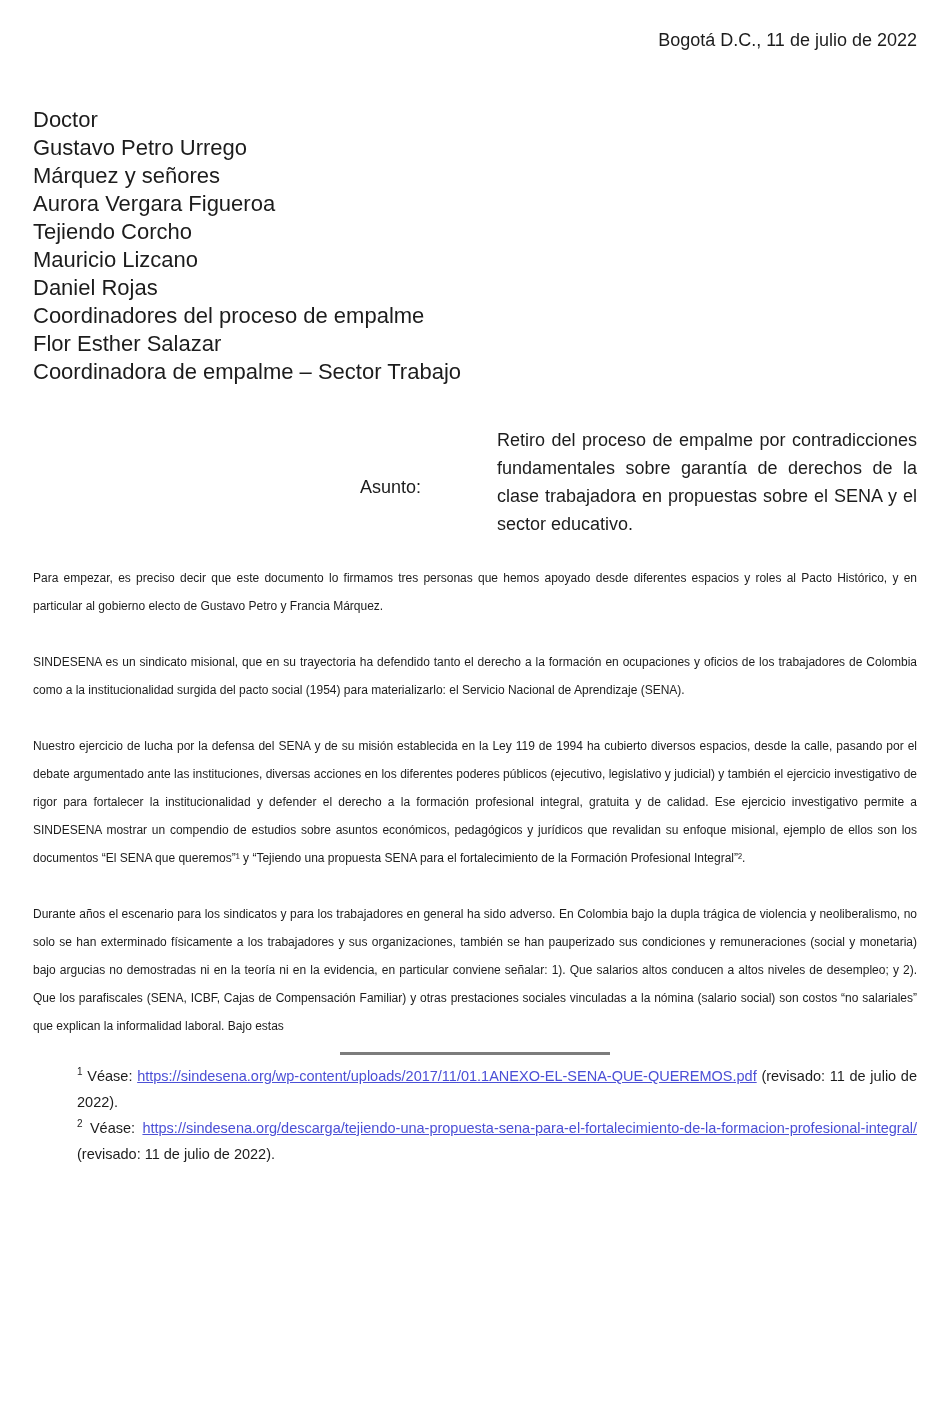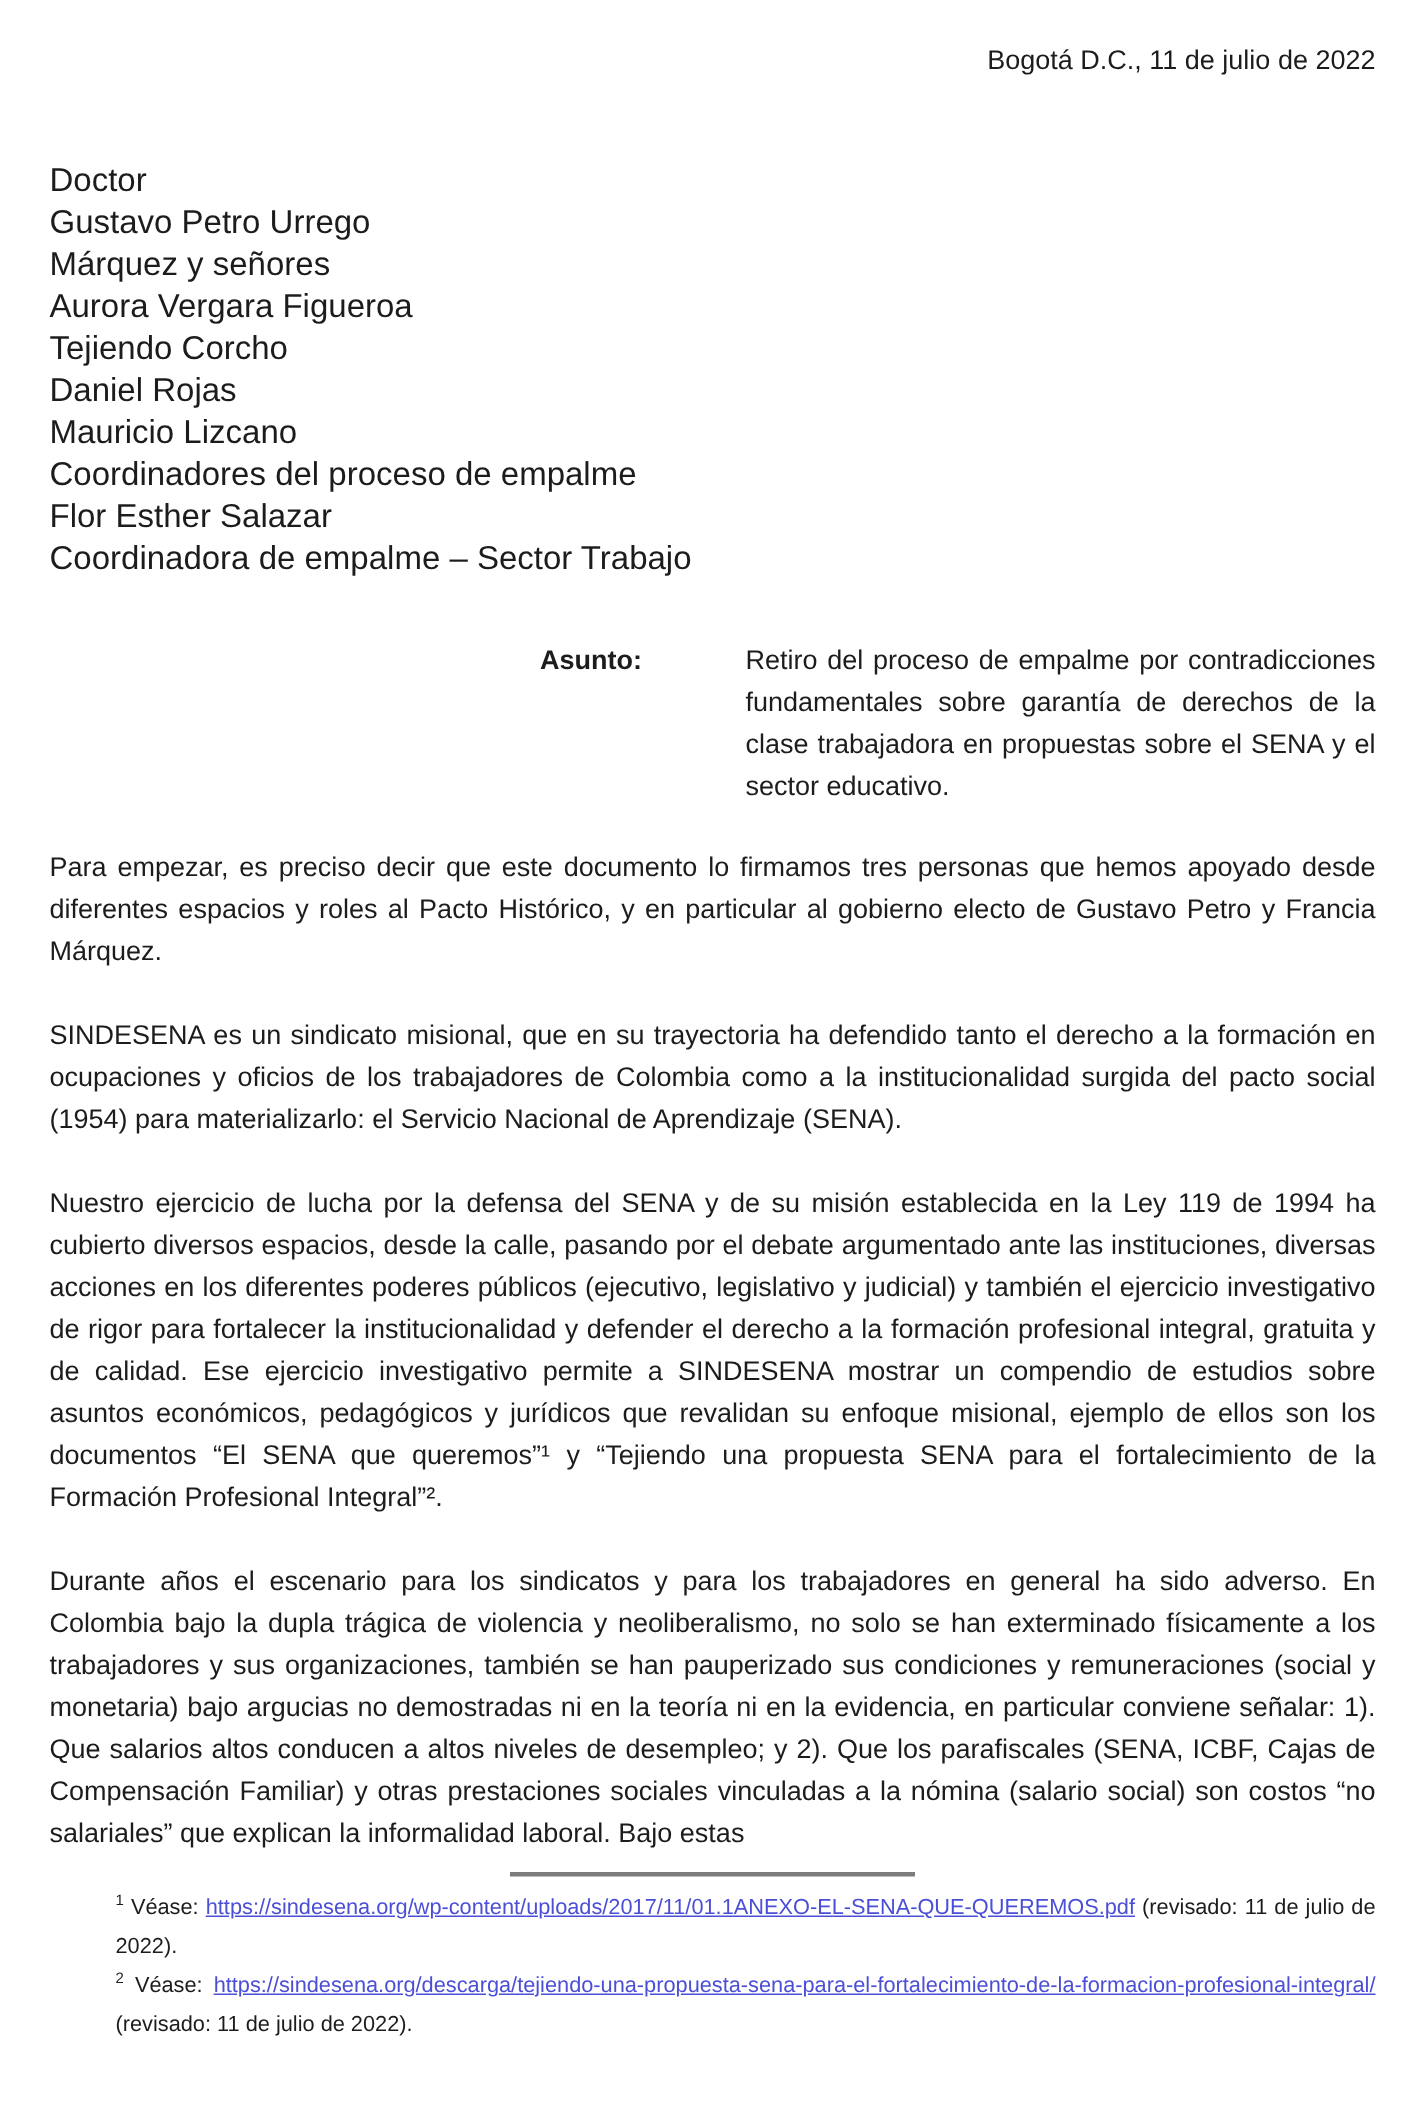--- a/index.html
+++ b/index.html
@@ -36,25 +36,25 @@
     white-space: nowrap;
   }
   .bold { font-weight: normal; }
   .subject-block {
     display: flex;
     margin-top: 40px;
     font-size: 18px;
     line-height: 28px;
   }
   .subject-spacer { flex: none; width: 327px; }
-  .subject-label  { flex: none; width: 137px; font-weight: bold; }
+  .subject-label  { flex: none; width: 137px; font-weight: normal; margin-top: 47px; }
   .subject-text   { flex: none; width: 420px; text-align: justify; }
   .body-par {
     margin: 28px 0 0 0;
-    font-size: 18px;
+    font-size: 12px;
     line-height: 28px;
     text-align: justify;
   }
   .body-par.first { margin-top: 26px; }
   .footnote-sep {
     margin-top: 12px;
     width: 270px;
     height: 0;
     border: none;
     border-top: 3px solid var(--color-separator, #7c7c7c);
@@ -86,22 +86,22 @@
 <div class="page">
 
   <div class="date-line">Bogotá D.C., 11 de julio de 2022</div>
 
   <div class="recipients">
     <div class="recipient-line">Doctor</div>
     <div class="recipient-line bold">Gustavo Petro Urrego</div>
     <div class="recipient-line">Márquez y señores</div>
     <div class="recipient-line bold">Aurora Vergara Figueroa</div>
     <div class="recipient-line bold">Tejiendo Corcho</div>
+    <div class="recipient-line bold">Mauricio Lizcano</div>
     <div class="recipient-line bold">Daniel Rojas</div>
-    <div class="recipient-line bold">Mauricio Lizcano</div>
     <div class="recipient-line">Coordinadores del proceso de empalme</div>
     <div class="recipient-line bold">Flor Esther Salazar</div>
     <div class="recipient-line">Coordinadora de empalme – Sector Trabajo</div>
   </div>
 
   <div class="subject-block">
     <div class="subject-spacer"></div>
     <div class="subject-label">Asunto:</div>
     <div class="subject-text">Retiro del proceso de empalme por contradicciones fundamentales sobre garantía de derechos de la clase trabajadora en propuestas sobre el SENA y el sector educativo.</div>
   </div>

